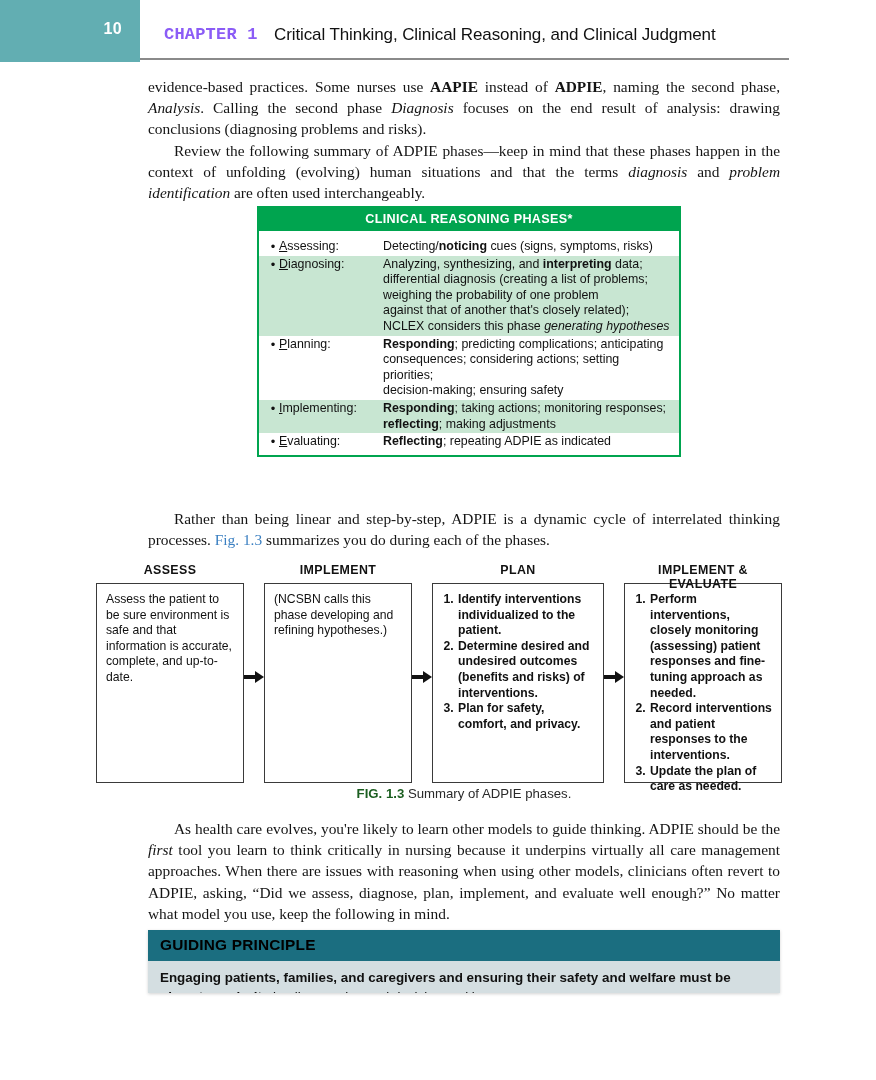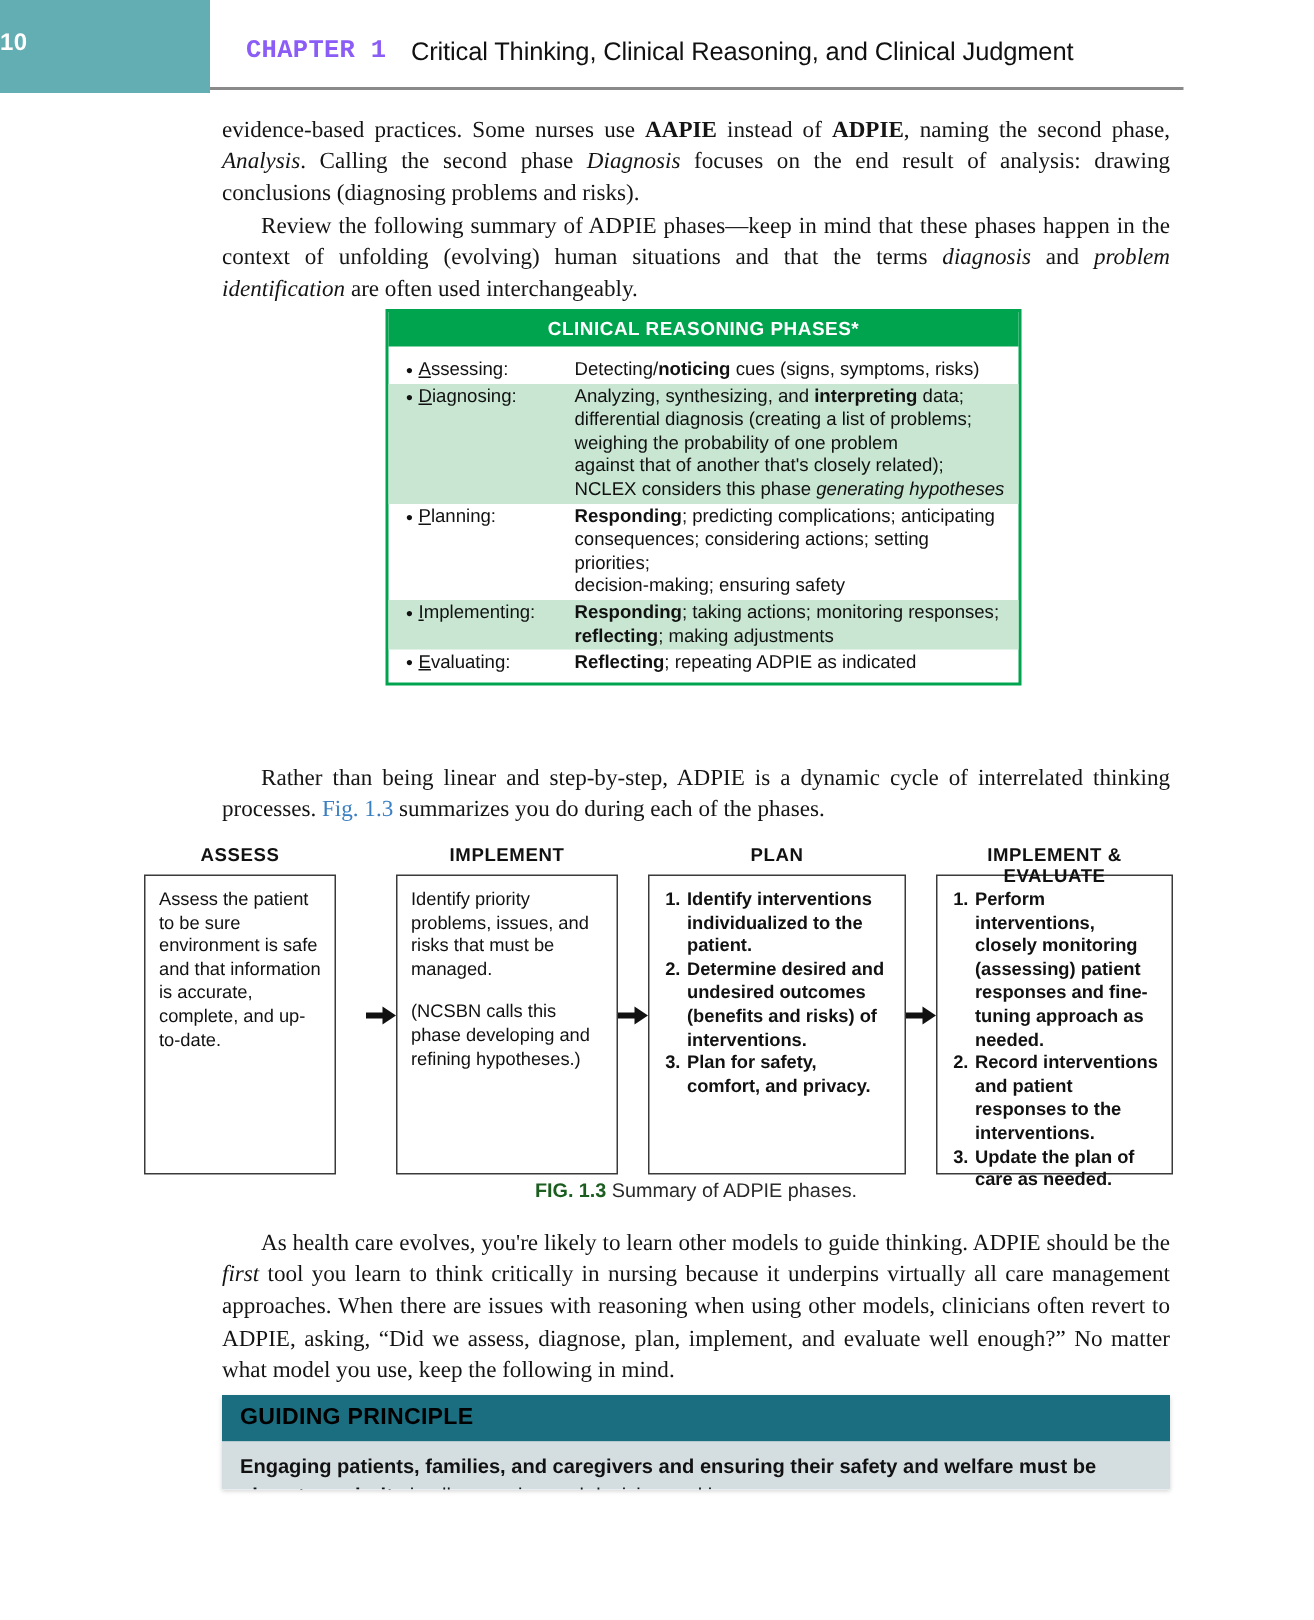--- a/index.html
+++ b/index.html
@@ -27,21 +27,21 @@
     position: absolute;
     left: 0; top: 0;
     width: 140px;
     height: 62px;
     background: #62aeb2;
   }
   .page-number {
     position: absolute;
     left: 0; top: 20px;
     width: 122px;
-    text-align: left;
+    text-align: right;
     font-family: "Liberation Sans", sans-serif;
     font-weight: bold;
     font-size: 16px;
     color: #ffffff;
     letter-spacing: 0.3px;
   }
   .header-rule {
     position: absolute;
     left: 140px; top: 58px;
     width: 649px;
@@ -191,21 +191,21 @@
   .flow-box ol {
     margin: 0;
     padding-left: 15px;
     font-size: 12.2px;
     line-height: 15.6px;
     color: #111;
     font-weight: bold;
   }
   .flow-box ol li { padding-left: 1px; margin-bottom: 0px; }
 
-  .col-assess { left: 0; width: 128px; }
+  .col-assess { left: 0; width: 148px; }
   .col-diagnose { left: 168px; width: 148px; }
   .col-plan { left: 336px; width: 172px; }
   .col-impl { left: 528px; width: 158px; }
 
   .arrow {
     position: absolute;
     top: 108px;
     width: 20px;
     height: 12px;
   }
@@ -338,21 +338,20 @@
 <div class="flow">
   <div class="flow-col col-assess">
     <div class="flow-head">ASSESS</div>
     <div class="flow-box" id="flow-body-0">
         <p>Assess the patient to be sure environment is safe and that information is accurate, complete, and up-to-date.</p>
       </div>
   </div>
   <div class="flow-col col-diagnose">
     <div class="flow-head">IMPLEMENT</div>
     <div class="flow-box" id="flow-body-1">
-        <p>Identify priority problems, issues, and risks that must be managed.</p>
         <p>(NCSBN calls this phase developing and refining hypotheses.)</p>
       </div>
   </div>
   <div class="flow-col col-impl">
     <div class="flow-head">IMPLEMENT &amp; EVALUATE</div>
     <div class="flow-box" id="flow-body-3">
         <ol>
           <li>Perform interventions, closely monitoring (assessing) patient responses and fine-tuning approach as needed.</li>
           <li>Record interventions and patient responses to the interventions.</li>
           <li>Update the plan of care as needed.</li>

